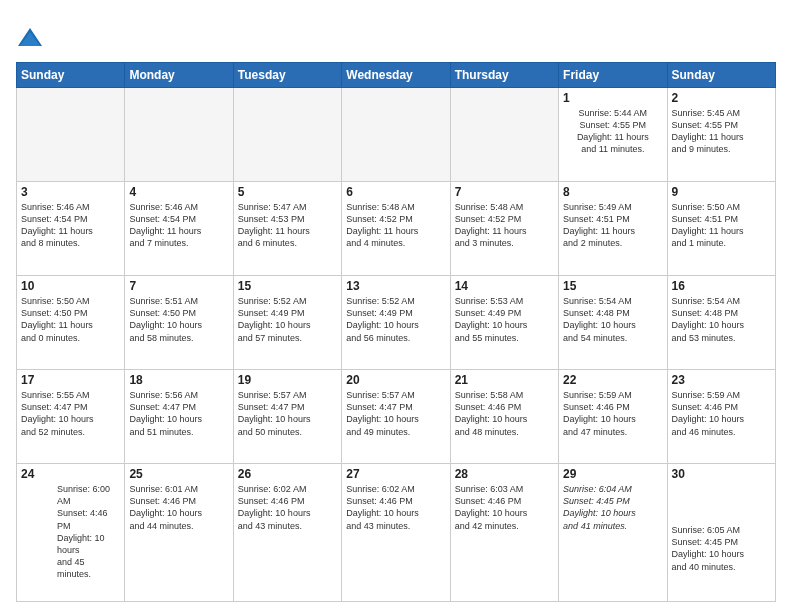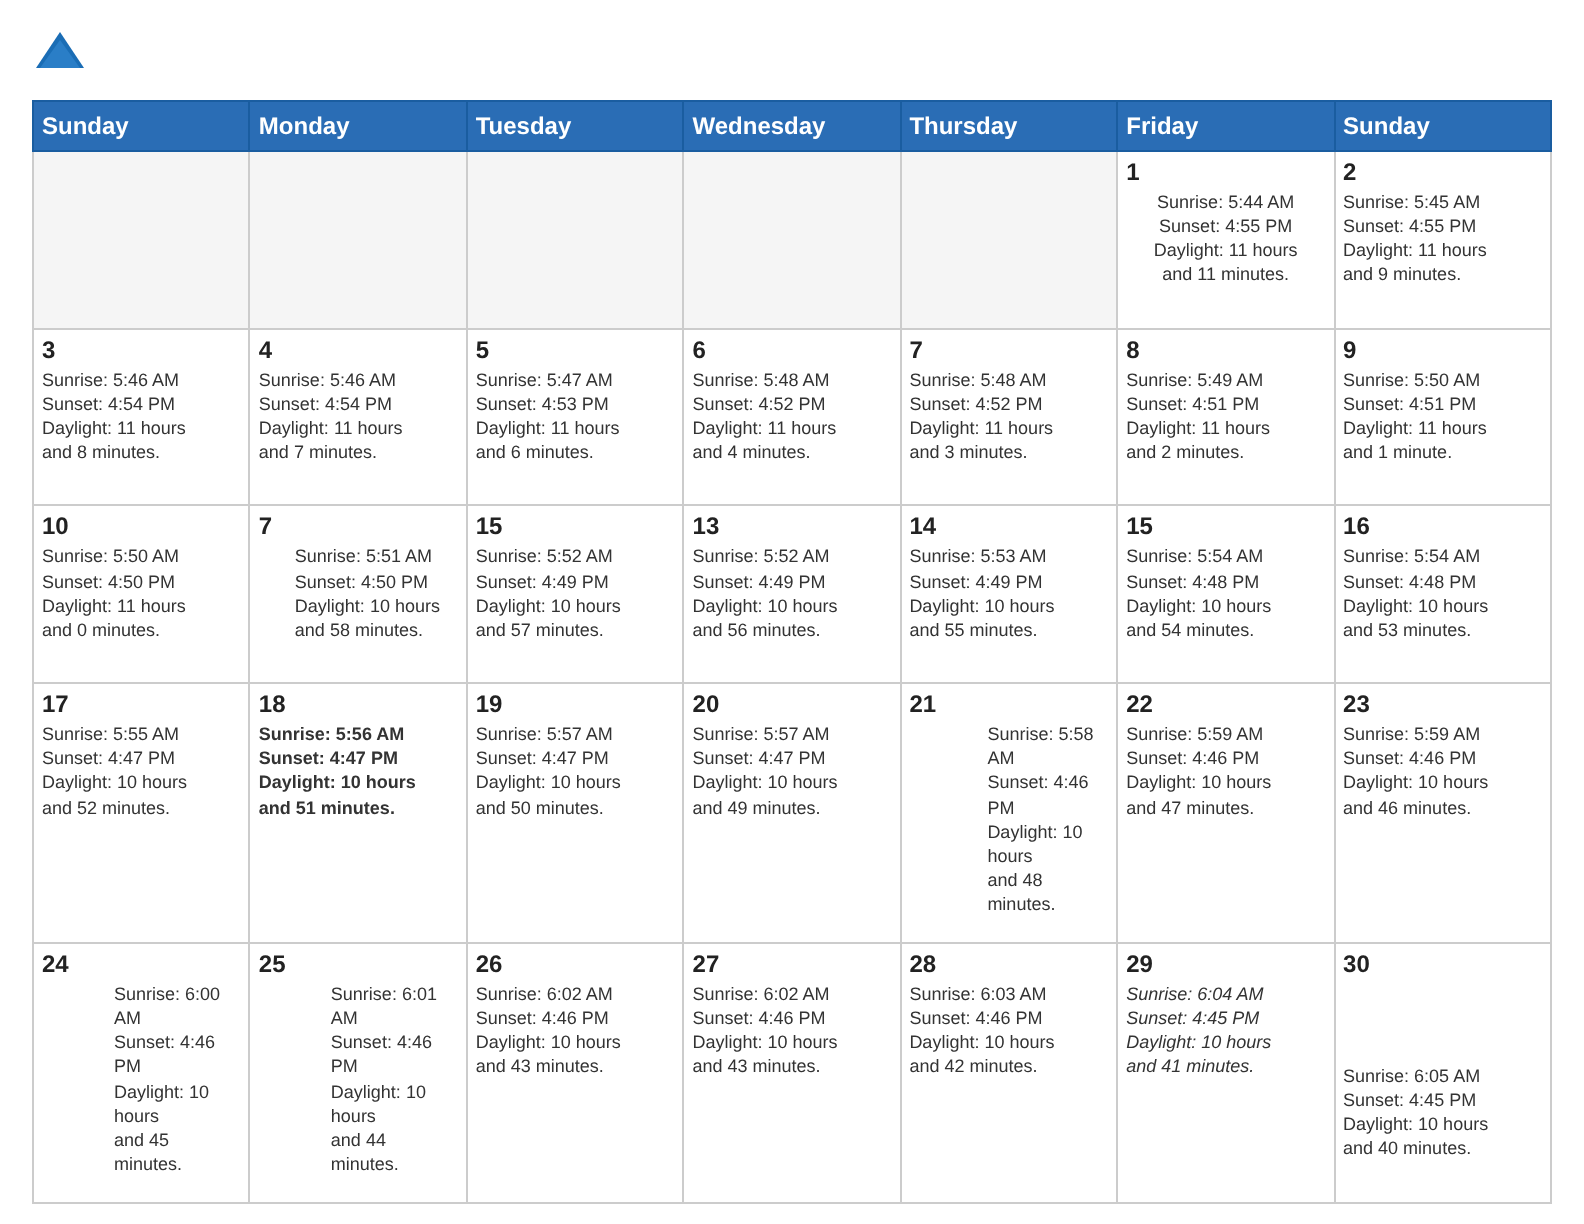--- a/index.html
+++ b/index.html
@@ -6,21 +6,21 @@
     body {
       font-family: Arial, sans-serif;
       background: #fff;
       width: 792px;
       height: 612px;
       overflow: hidden;
     }
     .page {
       width: 792px;
       height: 612px;
-      padding: 12px 16px 10px 16px;
+      padding: 24px 16px 10px 16px;
       display: flex;
       flex-direction: column;
     }
     .header {
       display: flex;
       justify-content: space-between;
       align-items: flex-start;
       margin-bottom: 10px;
     }
     .logo {
@@ -210,21 +210,21 @@
         <tr class="week-row">
           <td>
             <div class="day-num">10</div>
             <div class="day-info" style="white-space: pre-line;">Sunrise: 5:50 AM
 Sunset: 4:50 PM
 Daylight: 11 hours
 and 0 minutes.</div>
           </td>
           <td>
             <div class="day-num">7</div>
-            <div class="day-info" style="white-space: pre-line; margin-left: 18px;">Sunrise: 5:51 AM
+            <div class="day-info" style="white-space: pre-line;">Sunrise: 5:51 AM
 Sunset: 4:50 PM
 Daylight: 10 hours
 and 58 minutes.</div>
           </td>
           <td>
             <div class="day-num">15</div>
             <div class="day-info" style="white-space: pre-line;">Sunrise: 5:52 AM
 Sunset: 4:49 PM
 Daylight: 10 hours
 and 57 minutes.</div>
@@ -261,42 +261,42 @@
         <tr class="week-row">
           <td>
             <div class="day-num">17</div>
             <div class="day-info" style="white-space: pre-line;">Sunrise: 5:55 AM
 Sunset: 4:47 PM
 Daylight: 10 hours
 and 52 minutes.</div>
           </td>
           <td>
             <div class="day-num">18</div>
-            <div class="day-info" style="white-space: pre-line; font-weight: bold;">Sunrise: 5:56 AM
+            <div class="day-info" style="white-space: pre-line;">Sunrise: 5:56 AM
 Sunset: 4:47 PM
 Daylight: 10 hours
 and 51 minutes.</div>
           </td>
           <td>
             <div class="day-num">19</div>
             <div class="day-info" style="white-space: pre-line;">Sunrise: 5:57 AM
 Sunset: 4:47 PM
 Daylight: 10 hours
 and 50 minutes.</div>
           </td>
           <td>
             <div class="day-num">20</div>
             <div class="day-info" style="white-space: pre-line;">Sunrise: 5:57 AM
 Sunset: 4:47 PM
 Daylight: 10 hours
 and 49 minutes.</div>
           </td>
           <td>
             <div class="day-num">21</div>
-            <div class="day-info" style="white-space: pre-line; margin-left: 39px;">Sunrise: 5:58 AM
+            <div class="day-info" style="white-space: pre-line;">Sunrise: 5:58 AM
 Sunset: 4:46 PM
 Daylight: 10 hours
 and 48 minutes.</div>
           </td>
           <td>
             <div class="day-num">22</div>
             <div class="day-info" style="white-space: pre-line;">Sunrise: 5:59 AM
 Sunset: 4:46 PM
 Daylight: 10 hours
 and 47 minutes.</div>
@@ -312,21 +312,21 @@
         <tr class="week-row">
           <td>
             <div class="day-num">24</div>
             <div class="day-info" style="white-space: pre-line; margin-left: 36px;">Sunrise: 6:00 AM
 Sunset: 4:46 PM
 Daylight: 10 hours
 and 45 minutes.</div>
           </td>
           <td>
             <div class="day-num">25</div>
-            <div class="day-info" style="white-space: pre-line; margin-left: 36px;">Sunrise: 6:01 AM
+            <div class="day-info" style="white-space: pre-line;">Sunrise: 6:01 AM
 Sunset: 4:46 PM
 Daylight: 10 hours
 and 44 minutes.</div>
           </td>
           <td>
             <div class="day-num">26</div>
             <div class="day-info" style="white-space: pre-line;">Sunrise: 6:02 AM
 Sunset: 4:46 PM
 Daylight: 10 hours
 and 43 minutes.</div>

